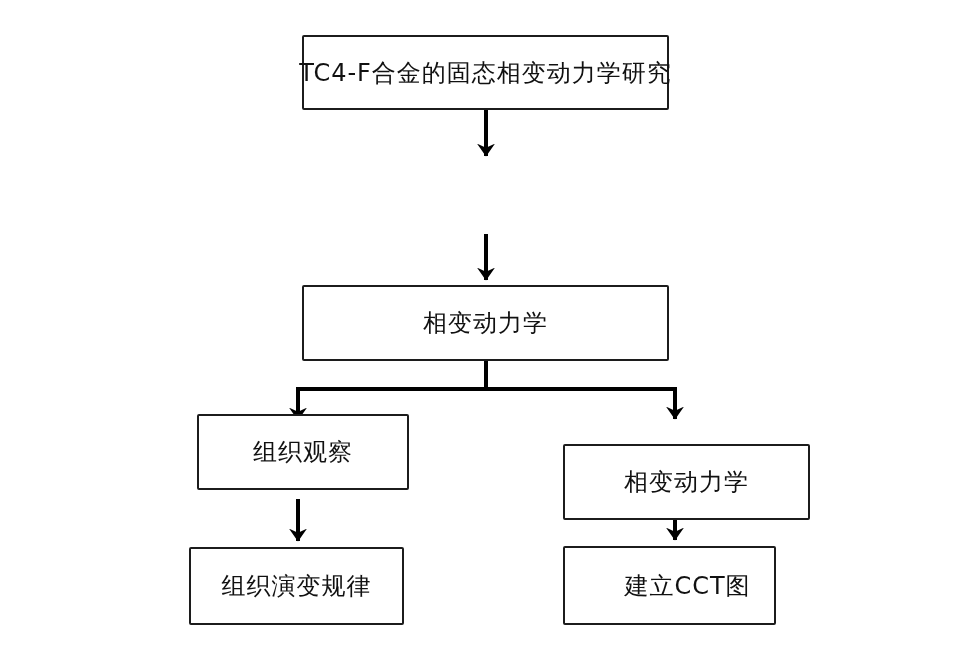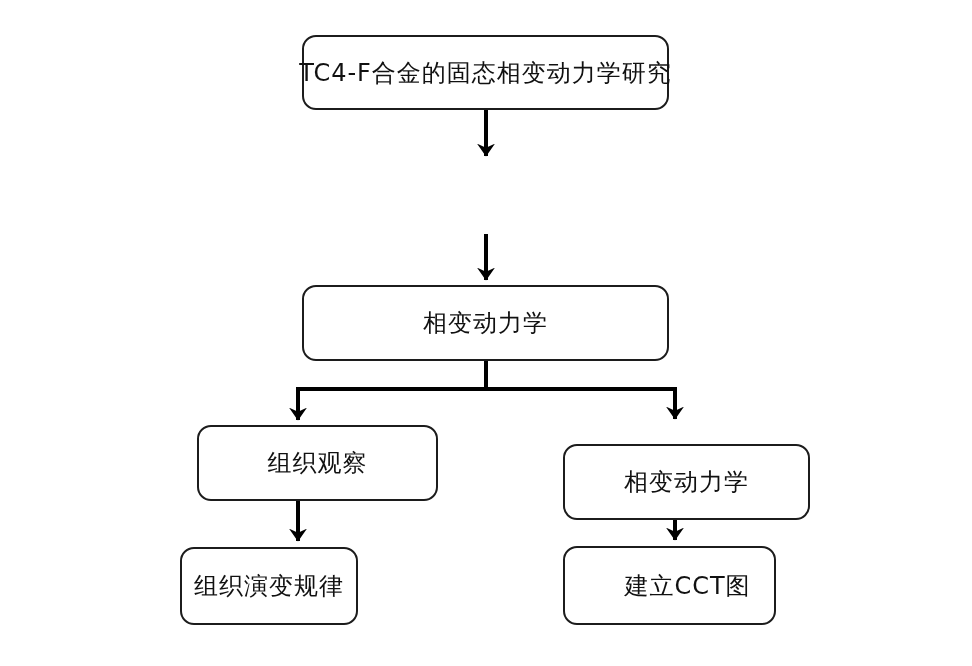--- a/index.html
+++ b/index.html
@@ -20,21 +20,21 @@
     left: 0;
     top: 0;
     width: 972px;
     height: 666px;
   }
   .node {
     position: absolute;
     box-sizing: border-box;
     background: #ffffff;
     border: 2.5px solid #1c1c1c;
-    border-radius: 14px;
+    border-radius: 2px;
     display: flex;
     align-items: center;
     justify-content: center;
     text-align: center;
     font-size: 24px;
     font-weight: 500;
     color: #111111;
     letter-spacing: 1px;
     white-space: nowrap;
   }
@@ -66,21 +66,21 @@
     <line x1="298" y1="499" x2="298" y2="541" stroke="#000" stroke-width="4" marker-end="url(#arrowhead)"></line>
 
     <line x1="675" y1="498" x2="675" y2="540" stroke="#000" stroke-width="4" marker-end="url(#arrowhead)"></line>
   </svg>
 
   <div class="node" style="left:302px; top:35px;  width:367px; height:75px;">TC4-F合金的固态相变动力学研究</div>
 
 
   <div class="node" style="left:302px; top:285px; width:367px; height:76px;">相变动力学</div>
 
-  <div class="node" style="left:197px; top:425px; width:241px; height:76px;">组织观察</div>
+  <div class="node" style="left:197px; top:414px; width:212px; height:76px;">组织观察</div>
 
   <div class="node" style="left:563px; top:444px; width:247px; height:76px;">相变动力学</div>
 
-  <div class="node" style="left:180px; top:547px; width:178px; height:78px;">组织演变规律</div>
+  <div class="node" style="left:189px; top:547px; width:215px; height:78px;">组织演变规律</div>
 
   <div class="node" style="left:563px; top:546px; width:213px; height:79px;padding-left:36px;">建立CCT图</div>
 
 </div>
 
 </body></html>

